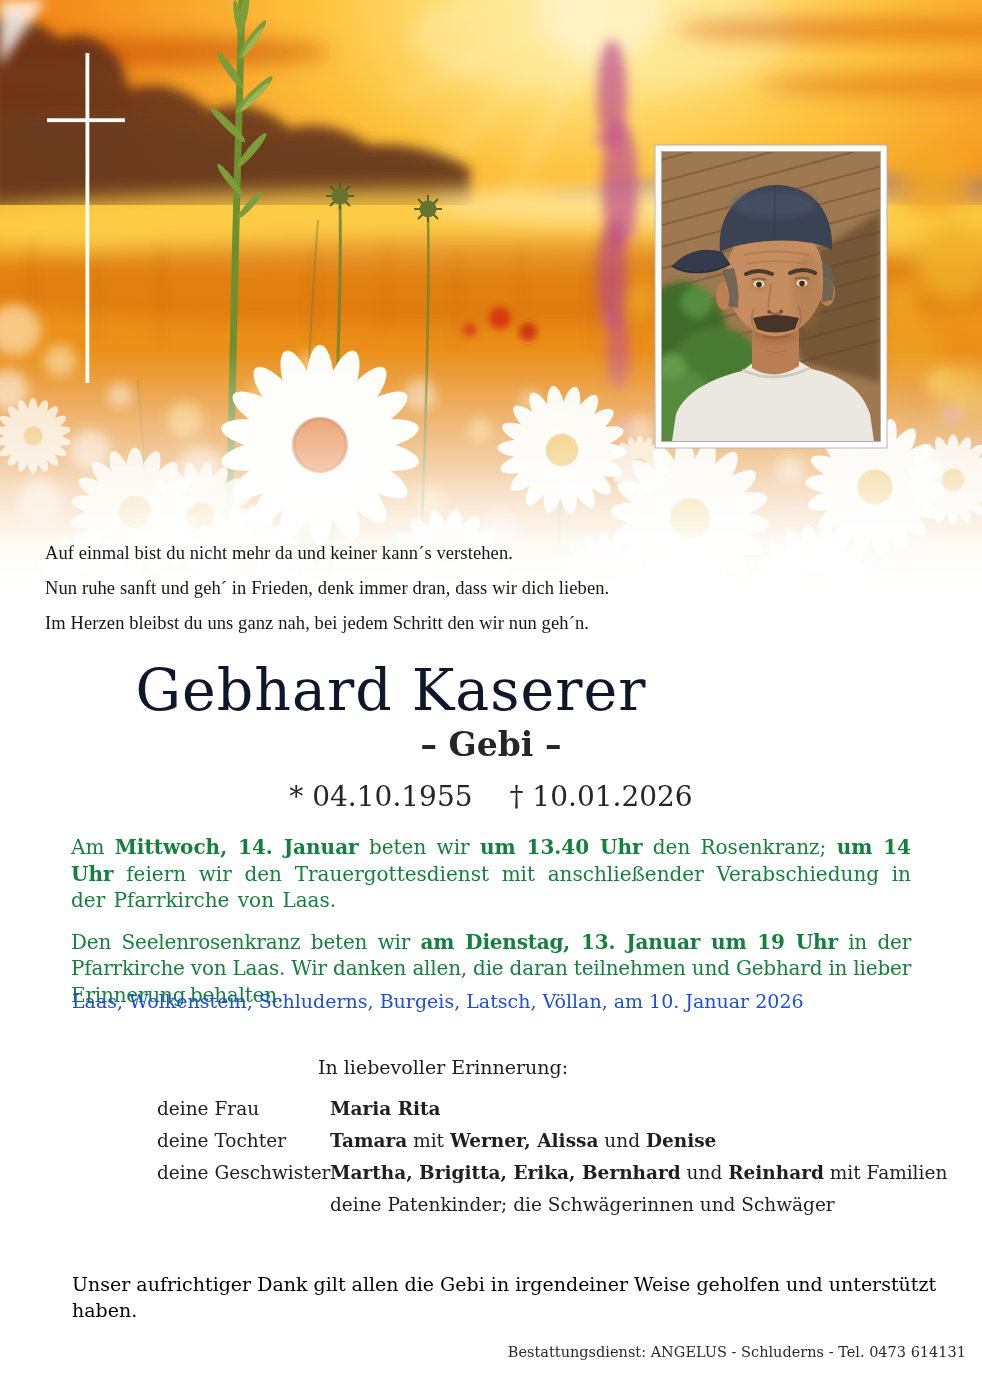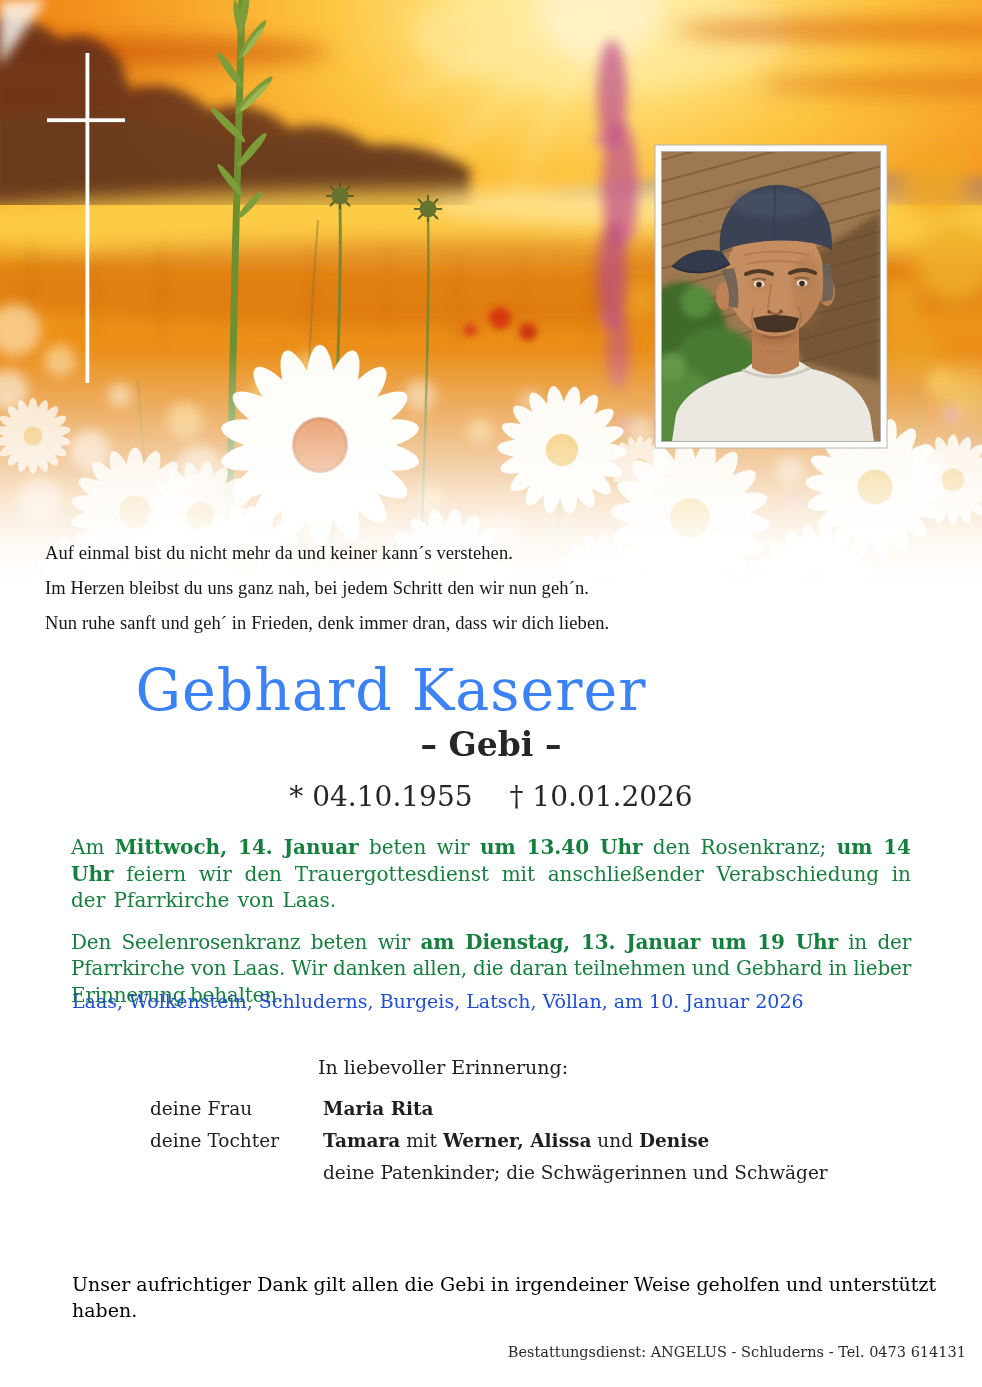--- a/index.html
+++ b/index.html
@@ -5,34 +5,34 @@
 <style>
   html,body{margin:0;padding:0;background:#ffffff;}
   body{width:982px;height:1387px;position:relative;overflow:hidden;
        font-family:"DejaVu Serif", serif; color:#1f1f1f;}
   #page{position:relative;width:982px;height:1387px;background:#fff;}
   .hero{position:absolute;left:0;top:0;display:block;}
   .abs{position:absolute;}
   .poem{left:45px;top:536px;font-family:Liberation Serif, serif;
         font-size:18.5px;line-height:35px;color:#161616;letter-spacing:0.1px;}
   .name{left:0;top:658px;width:782px;text-align:center;
-        font-size:57px;line-height:64px;color:#3b82f6;letter-spacing:1px;}
+        font-size:57px;line-height:64px;color:#0f172a;letter-spacing:1px;}
   .nickname{left:0;top:726px;width:982px;text-align:center;
         font-size:33px;line-height:38px;color:#262626;font-weight:bold;}
   .dates{left:0;top:781px;width:982px;text-align:center;
         font-size:28px;line-height:32px;color:#262626;}
   .dates .death{margin-left:28px;}
   .paras{left:71px;top:834px;width:840px;font-size:20px;line-height:26.7px;
         text-align:justify;color:#15803d;}
   .paras p{margin:0 0 14.5px 0;}
   .paras p.loose{word-spacing:2px;}
   .paras p.tight{word-spacing:-1.5px;letter-spacing:-0.2px;}
   .places{left:72px;top:990px;font-size:19px;color:#1d4ed8;}
   .mem-heading{left:318px;top:1056px;font-size:19px;color:#1d1d1d;}
-  .mem-rows{left:5px;top:1093px;width:860px;}
+  .mem-rows{left:12px;top:1093px;width:860px;}
   .mem-row{position:relative;height:32px;font-size:18.5px;line-height:32px;}
   .mem-label{position:absolute;left:145px;}
   .mem-value{position:absolute;left:318px;white-space:nowrap;}
   .thanks{left:72px;top:1271px;font-size:19px;line-height:26px;color:#000000;}
   .footer{left:0;top:1343px;width:950px;text-align:right;
         font-size:14.5px;line-height:18px;color:#2a2a2a;padding-left:16px;}
 </style>
 </head>
 <body>
 
@@ -395,22 +395,22 @@
         <path d="M91,166 Q113,160 137,166 L133,177 Q113,184 95,177 Z" fill="#463527"></path>
         <path d="M101,184 Q114,188 129,183" stroke="#9a6244" stroke-width="2.2" fill="none"></path>
         <path d="M104,198 Q114,203 124,198" stroke="#a5714a" stroke-width="1.4" fill="none" opacity="0.5"></path>
       </g>
     </g>
   </g>
 </svg>
 
 <div class="abs poem">
   <div>Auf einmal bist du nicht mehr da und keiner kann´s verstehen.</div>
+  <div>Nun ruhe sanft und geh´ in Frieden, denk immer dran, dass wir dich lieben.</div>
   <div>Im Herzen bleibst du uns ganz nah, bei jedem Schritt den wir nun geh´n.</div>
-  <div>Nun ruhe sanft und geh´ in Frieden, denk immer dran, dass wir dich lieben.</div>
 </div>
 
 <div class="abs name">Gebhard Kaserer</div>
 <div class="abs nickname">– Gebi –</div>
 <div class="abs dates">
   <span class="birth">* 04.10.1955</span>
   <span class="death">† 10.01.2026</span>
 </div>
 
 <div class="abs paras">
@@ -425,20 +425,24 @@
 <div class="abs mem-rows">
   <div class="mem-row">
     <span class="mem-label">deine Frau</span>
     <span class="mem-value"><b>Maria Rita</b></span>
   </div>
   <div class="mem-row">
     <span class="mem-label">deine Tochter</span>
     <span class="mem-value"><b>Tamara</b><span> mit </span><b>Werner, Alissa</b><span> und </span><b>Denise</b></span>
   </div>
   <div class="mem-row">
+    <span class="mem-label">deine Geschwister</span>
+    <span class="mem-value"><b>Martha, Brigitta, Erika, Bernhard</b><span> und </span><b>Reinhard</b><span> mit Familien</span></span>
+  </div>
+  <div class="mem-row">
     <span class="mem-label"></span>
     <span class="mem-value"><span>deine Patenkinder; die Schwägerinnen und Schwäger</span></span>
   </div>
 </div>
 
 <div class="abs thanks">Unser aufrichtiger Dank gilt allen die Gebi in irgendeiner Weise geholfen und unterstützt haben.</div>
 
 <div class="abs footer">Bestattungsdienst: ANGELUS - Schluderns - Tel. 0473 614131</div>
 
 </div>

